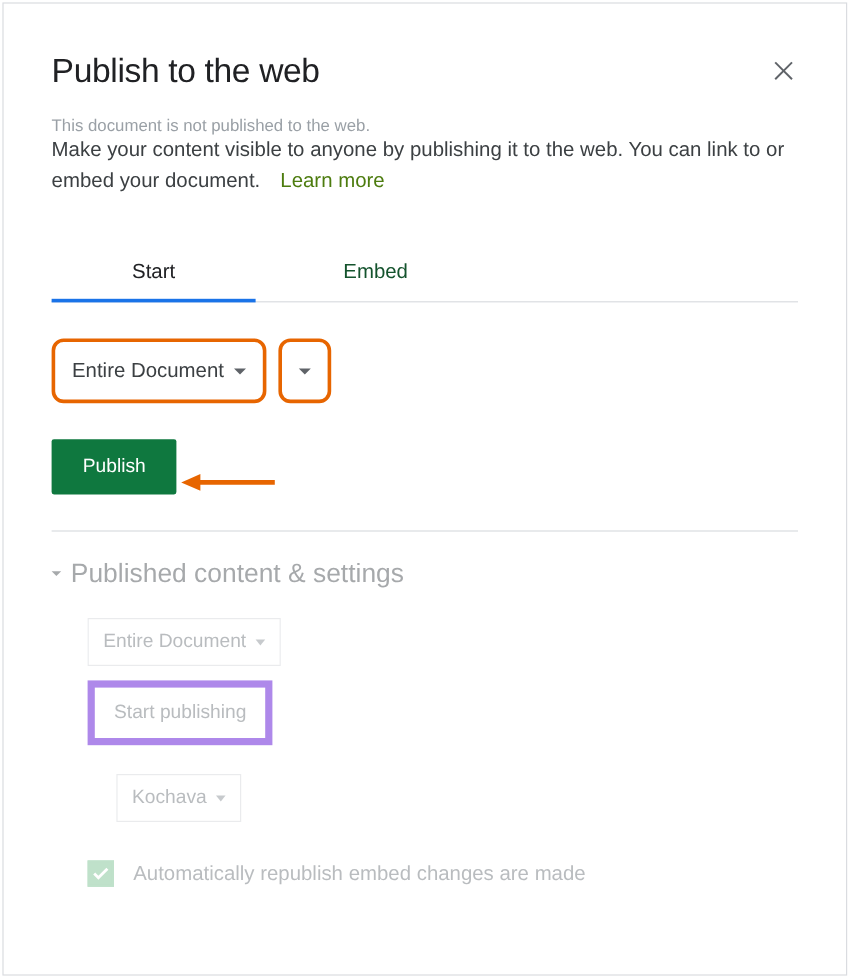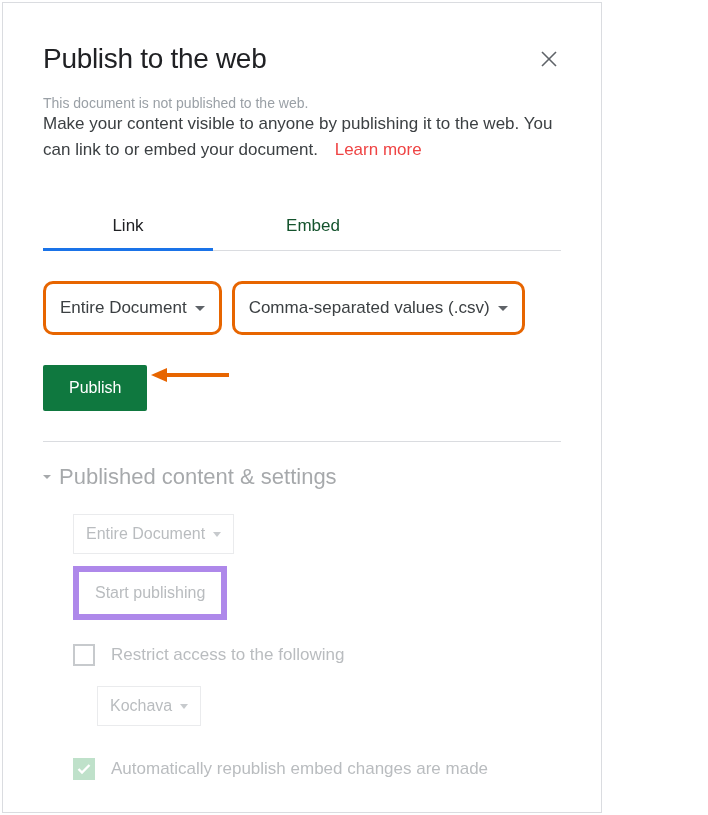--- a/index.html
+++ b/index.html
@@ -7,21 +7,21 @@
       padding: 0;
       box-sizing: border-box;
       font-family: Arial, "Helvetica Neue", Helvetica, sans-serif;
     }
     body {
       width: 708px;
       height: 815px;
       background: #fff;
     }
     .dialog {
-      width: 600px;
+      width: 704px;
       height: 811px;
       border: 1px solid #dadce0;
       margin: 2px;
       position: relative;
       padding: 40px;
       background: #fff;
     }
     .dialog-header {
       display: flex;
       justify-content: space-between;
@@ -44,21 +44,21 @@
       font-size: 14px;
       color: #9aa0a6;
     }
     .description {
       font-size: 17px;
       color: #3c4043;
       line-height: 1.5;
       margin-bottom: 40px;
     }
     .description a {
-      color: #ef4444;
+      color: #4d7c0f;
       text-decoration: none;
       padding-left: 12px;
     }
     .tabs {
       display: flex;
       border-bottom: 1px solid #dadce0;
       margin-bottom: 30px;
     }
     .tab {
       flex: 0 0 auto;
@@ -104,21 +104,21 @@
     }
     .dropdown .caret {
       width: 0;
       height: 0;
       border-left: 5px solid transparent;
       border-right: 5px solid transparent;
       border-top: 5px solid #5f6368;
     }
     .publish-row {
       display: flex;
-      align-items: flex-start;
+      align-items: flex-end;
       gap: 0;
       margin-bottom: 30px;
     }
     .publish-btn {
       background: #0f783f;
       color: #fff;
       border: none;
       padding: 14px 26px;
       font-size: 16px;
       font-weight: 500;
@@ -225,31 +225,30 @@
     </div>
   </div>
 
   <p class="status-text">This document is not published to the web.</p>
 
   <p class="description">
     <span>Make your content visible to anyone by publishing it to the web. You can link to or embed your document. </span><a href="#">Learn more</a>
   </p>
 
   <div class="tabs">
-    <div class="tab active">Link</div>
+    <div class="tab active">Start</div>
     <div class="tab">Embed</div>
   </div>
 
   <div class="dropdowns-row">
     <div class="dropdown">
       <span>Entire Document</span>
       <span class="caret"></span>
     </div>
     <div class="dropdown">
-      <span>Comma-separated values (.csv)</span>
       <span class="caret"></span>
     </div>
   </div>
 
   <div class="publish-row">
     <button class="publish-btn">Publish</button>
     <div class="arrow-annotation">
       <svg width="85" height="20" viewBox="0 0 85 20">
         <line x1="18" y1="10" x2="82" y2="10" stroke="#e76500" stroke-width="4"></line>
         <polygon points="4,10 20,3 20,17" fill="#e76500"></polygon>
@@ -272,24 +271,20 @@
         <div class="inline-dropdown">
           <span>Entire Document</span>
           <span class="caret"></span>
         </div>
       </div>
 
       <div>
         <button class="inline-btn">Start publishing</button>
       </div>
 
-      <div class="checkbox-row">
-        <div class="checkbox"></div>
-        <span>Restrict access to the following</span>
-      </div>
 
       <div class="nested">
         <div class="inline-dropdown">
           <span>Kochava</span>
           <span class="caret"></span>
         </div>
       </div>
 
       <div class="checkbox-row">
         <div class="checkbox checked">

